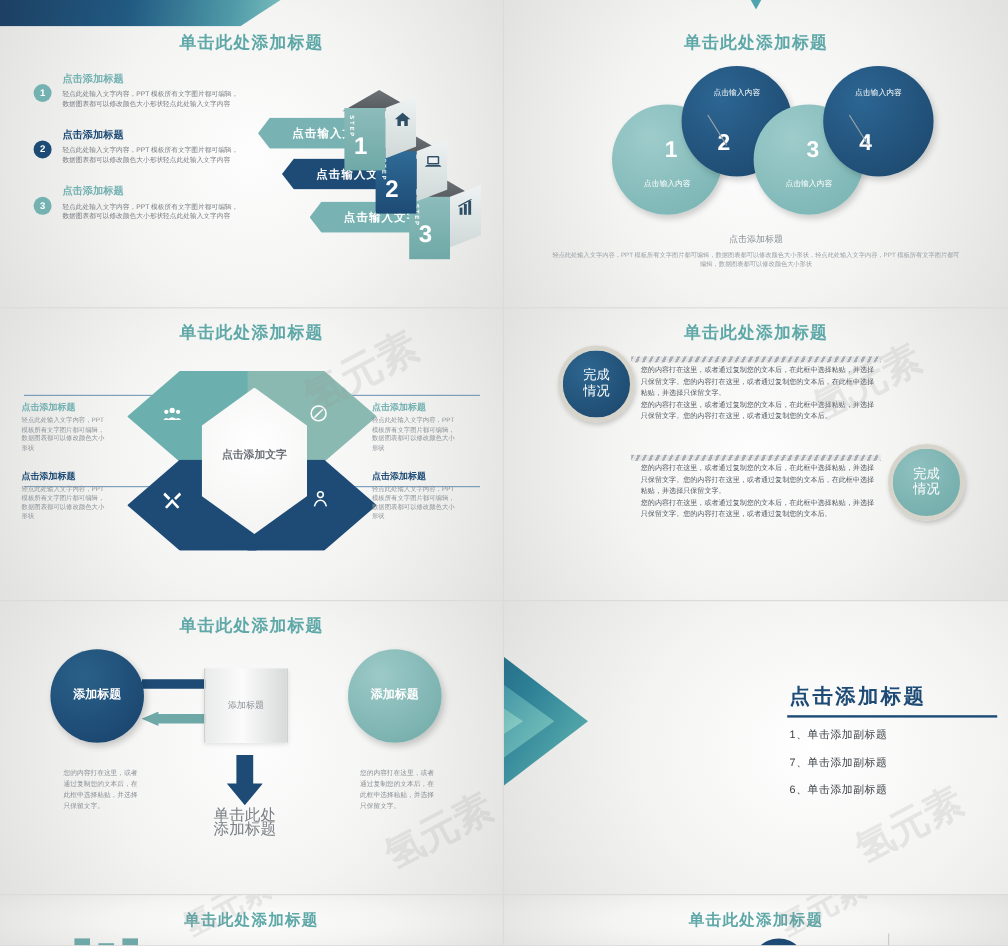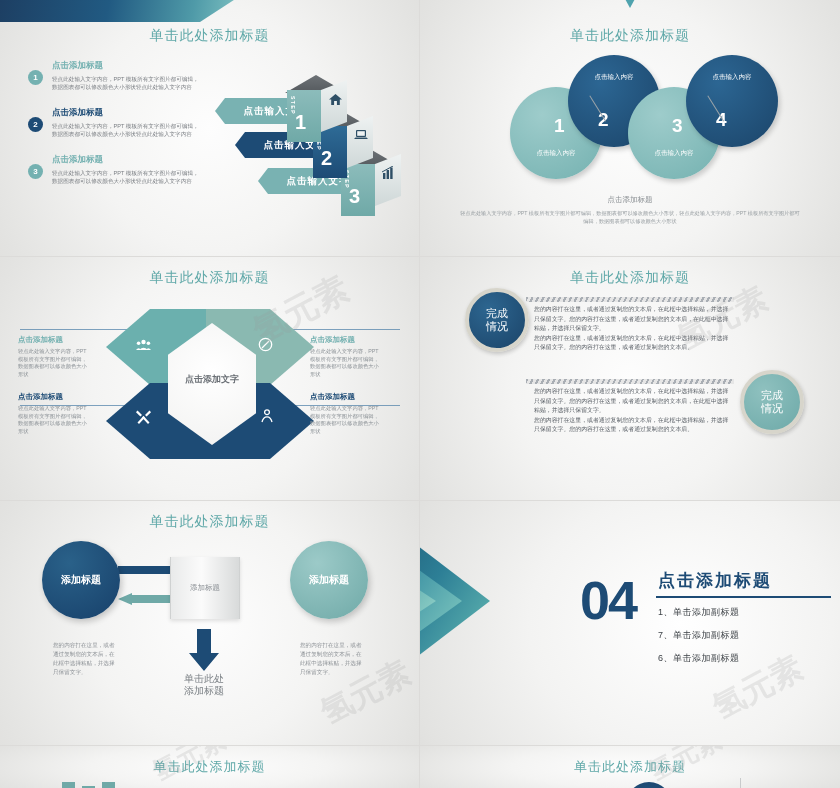--- a/index.html
+++ b/index.html
@@ -6,21 +6,21 @@
   body{font-family:"Liberation Sans","DejaVu Sans",sans-serif;}
   .page{width:840px;height:788px;position:relative;overflow:hidden;background:#dcdbd9;}
   .grid{display:grid;grid-template-columns:419px 1px 420px;grid-template-rows:256px 1px 243px 1px 244px 1px 42px;width:840px;height:788px;}
   .gap{background:#dcdbd9;}
   .slide{position:relative;overflow:hidden;
      background:
       radial-gradient(ellipse 70% 120% at 50% 50%, #fdfdfd 0%, #f4f4f3 40%, #e3e3e1 78%, #dcdbd8 100%);
   }
   .slide .title{
      position:absolute;left:0;right:0;text-align:center;
-     color:#5fa8a8;font-weight:normal;letter-spacing:1px;
+     color:#5fa8a8;font-weight:bold;letter-spacing:1px;
   }
   .wm{position:absolute;color:rgba(150,150,150,.18);font-weight:bold;transform:rotate(-28deg);pointer-events:none;user-select:none;}
 
   
   .s1topbar{position:absolute;left:0;top:-4px;width:240px;height:26px;
      background:linear-gradient(100deg,#1d3f63 0%,#215a82 45%,#4f9aa8 80%,#7fc2c2 100%);
      clip-path:polygon(0 0,240px 0,200px 26px,0 26px);}
   .s1 .title{top:27px;font-size:14px;}
   .steplist{position:absolute;left:28px;top:60px;width:175px;}
   .stepitem{position:relative;padding-left:24px;margin-bottom:16px;}
@@ -113,21 +113,21 @@
       border-left:1px solid #cfd1d1;border-right:1px solid #cfd1d1;
       display:flex;align-items:center;justify-content:center;font-size:7.5px;color:#8b9095;
       box-shadow:0 2px 4px rgba(0,0,0,.12);}
   .arrR{position:absolute;height:12px;background:#1d4b75;
       clip-path:polygon(0 2px,calc(100% - 14px) 2px,calc(100% - 14px) 0,100% 50%,calc(100% - 14px) 100%,calc(100% - 14px) 10px,0 10px);}
   .arrL{position:absolute;height:12px;background:#6fa9a7;
       clip-path:polygon(14px 0,14px 2px,100% 2px,100% 10px,14px 10px,14px 100%,0 50%);}
   .arrD{position:absolute;width:30px;height:42px;background:#1d4b75;
       clip-path:polygon(8px 0,22px 0,22px 24px,30px 24px,15px 42px,0 24px,8px 24px);}
   .col{position:absolute;font-size:5.6px;line-height:9px;color:#8b9095;width:62px;}
-  .midlab{position:absolute;text-align:center;font-size:10px;line-height:12px;color:#7b8085;width:90px;}
+  .midlab{position:absolute;text-align:center;font-size:13px;line-height:12px;color:#7b8085;width:90px;}
 
   
   .s6{background:radial-gradient(ellipse 80% 120% at 62% 50%,#ffffff 0%,#f3f3f2 45%,#e2e2e0 85%,#d9d9d7 100%);}
   .chevstack{position:absolute;left:-40px;top:-10px;width:230px;height:260px;}
   .s6 .num04{position:absolute;left:160px;top:72px;font-size:54px;font-weight:bold;color:#1d4b75;line-height:1;letter-spacing:-2px;}
   .s6ttl{position:absolute;left:238px;top:68px;font-size:17px;font-weight:bold;color:#1d4b75;letter-spacing:2px;}
   .s6rule{position:absolute;left:236px;top:95px;width:175px;height:2px;background:#1d4b75;}
   .s6li{position:absolute;left:238px;font-size:9px;color:#3d4247;letter-spacing:.5px;}
 
   
@@ -403,21 +403,20 @@
           </linearGradient>
         </defs>
         <path d="M-60 -20 L110 110 L-60 240 Z" fill="url(#g1)"></path>
         <path d="M-60 8 L82 110 L-60 212 Z" fill="url(#g2)"></path>
         <path d="M-60 34 L56 110 L-60 186 Z" fill="url(#g3)"></path>
         <path d="M-60 58 L30 110 L-60 162 Z" fill="url(#g4)"></path>
         <path d="M-20 86 L8 110 L-20 134 Z" fill="#2c7f93" opacity="0.85"></path>
       </svg>
     </div>
 
-    <div class="num04">04</div>
     <div class="s6ttl">点击添加标题</div>
     <div class="s6rule"></div>
     <div class="s6li" style="top:105px">1、单击添加副标题</div>
     <div class="s6li" style="top:128px">7、单击添加副标题</div>
     <div class="s6li" style="top:151px">6、单击添加副标题</div>
 
     <div class="wm" style="left:290px;top:165px;font-size:32px">氢元素</div>
   </div>
 
   <div class="gap" style="grid-column:1/4"></div>

